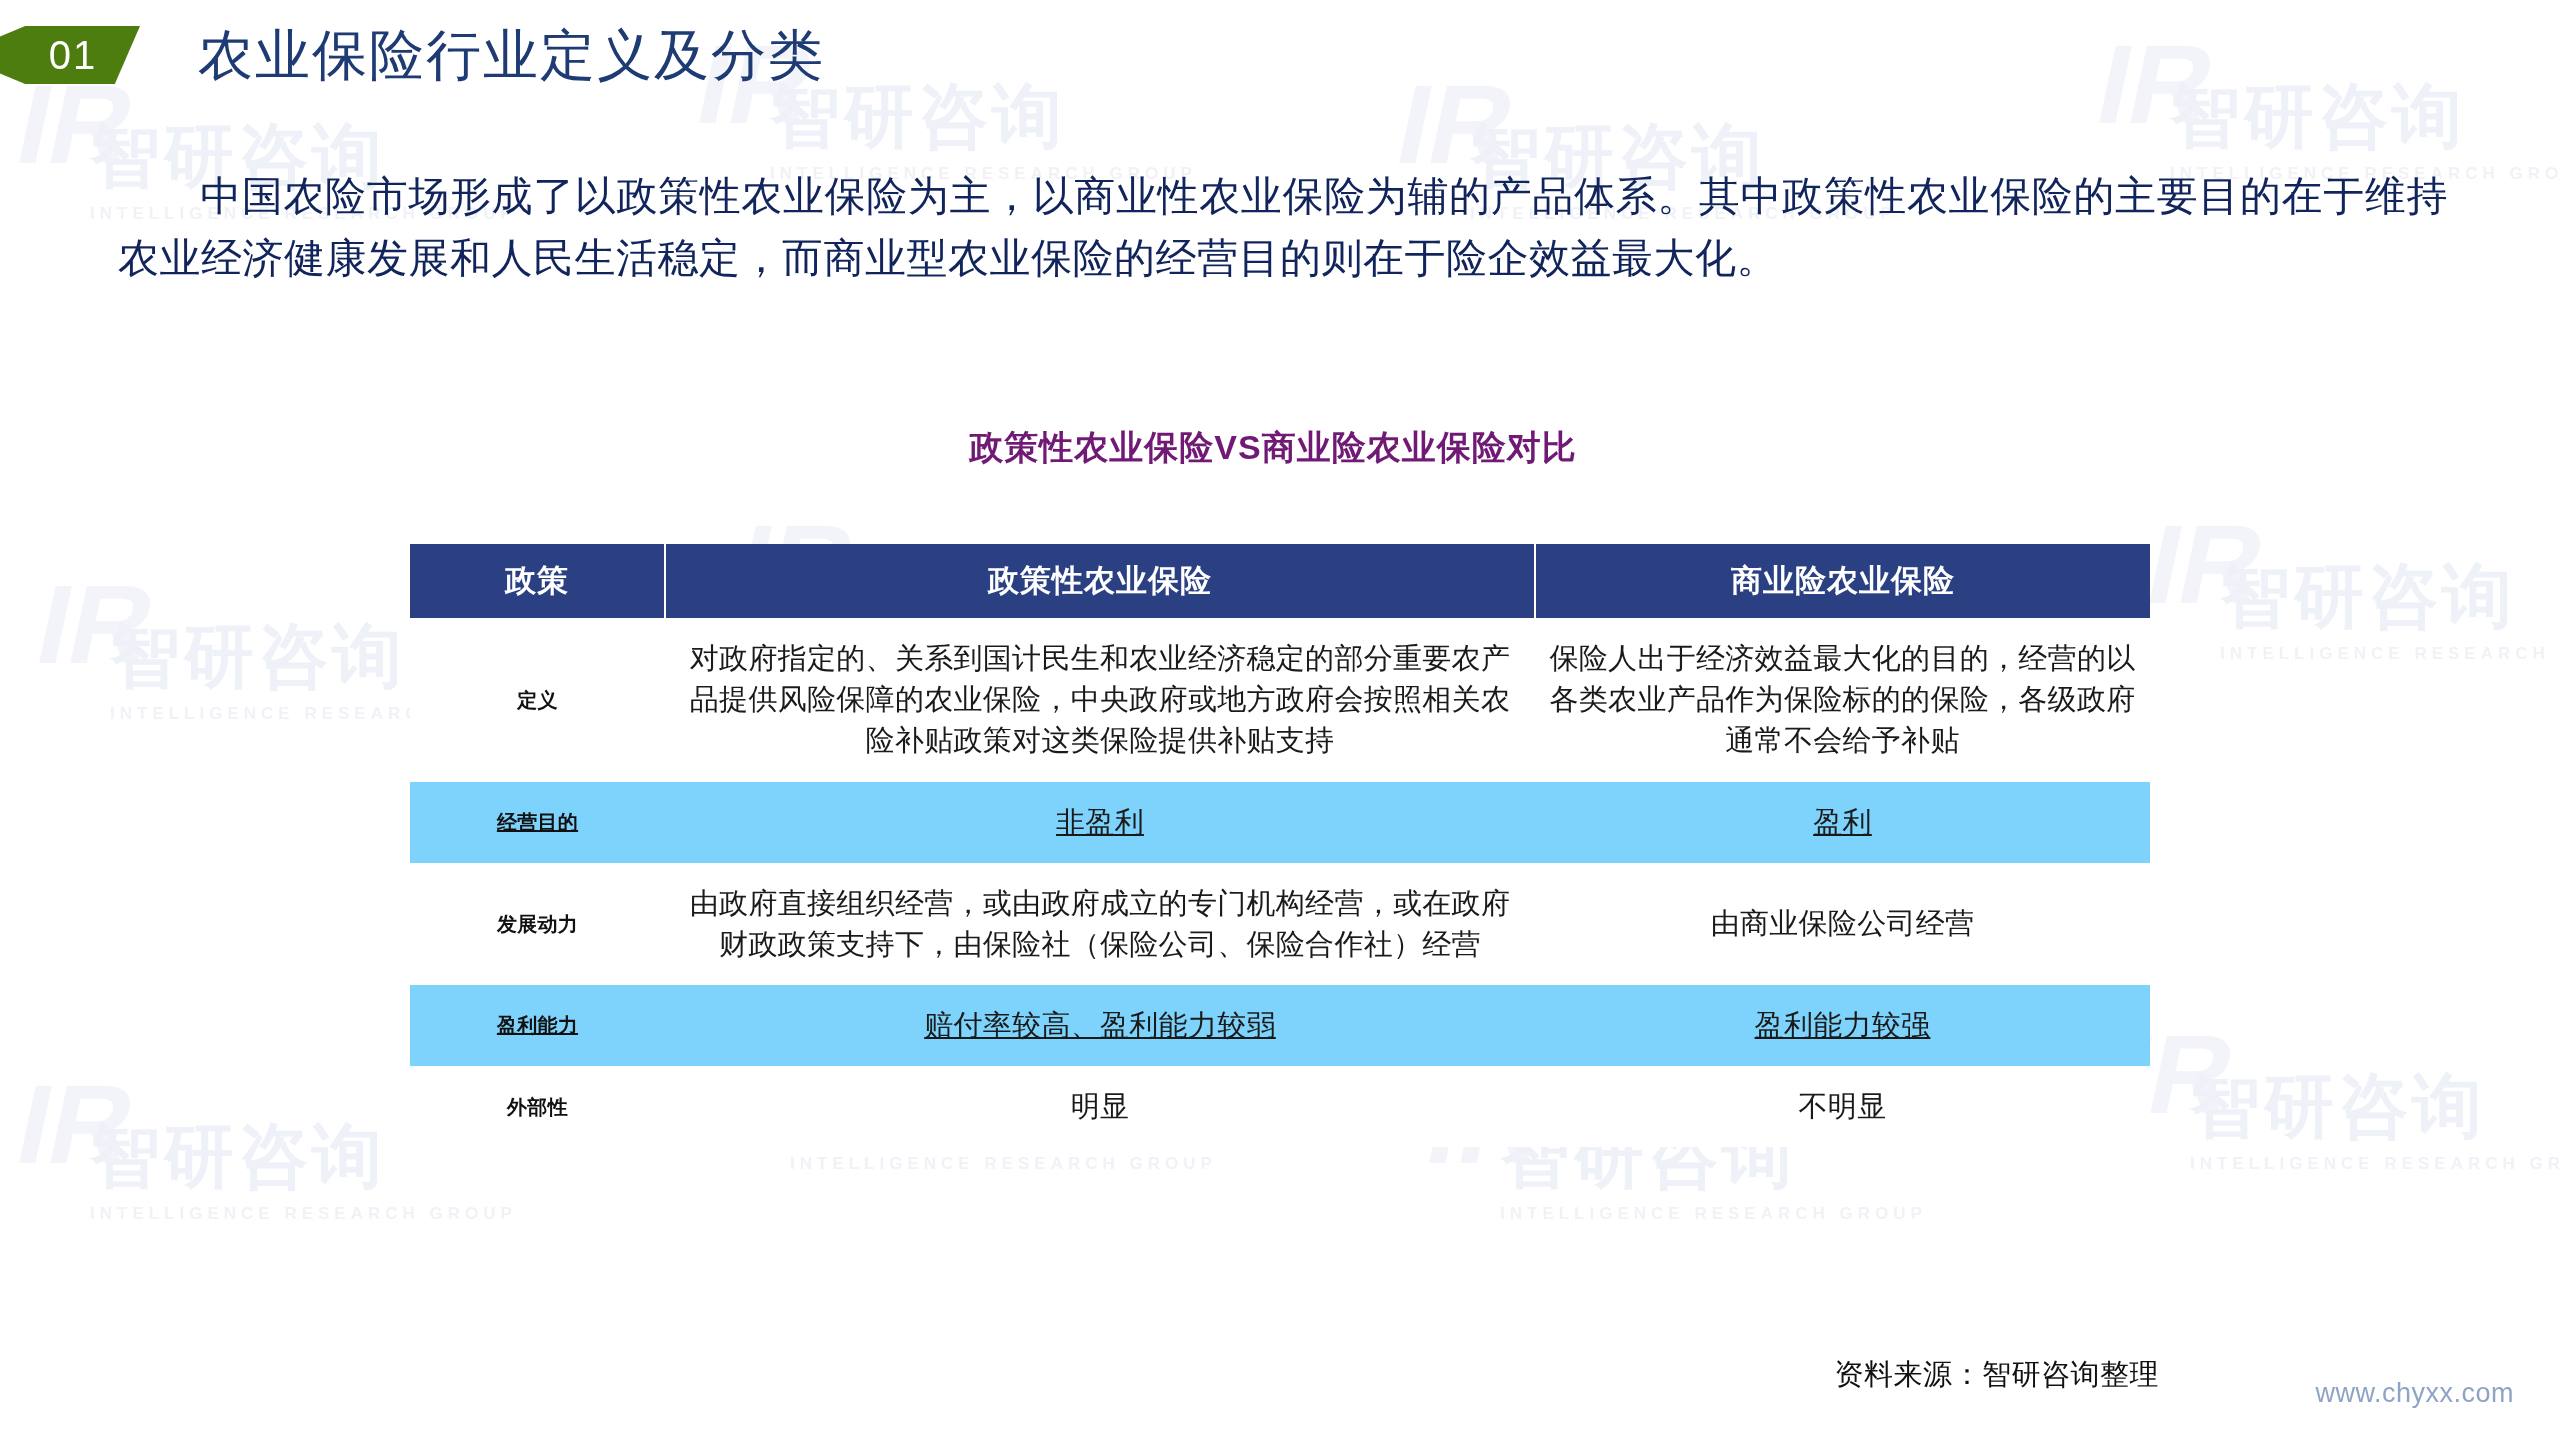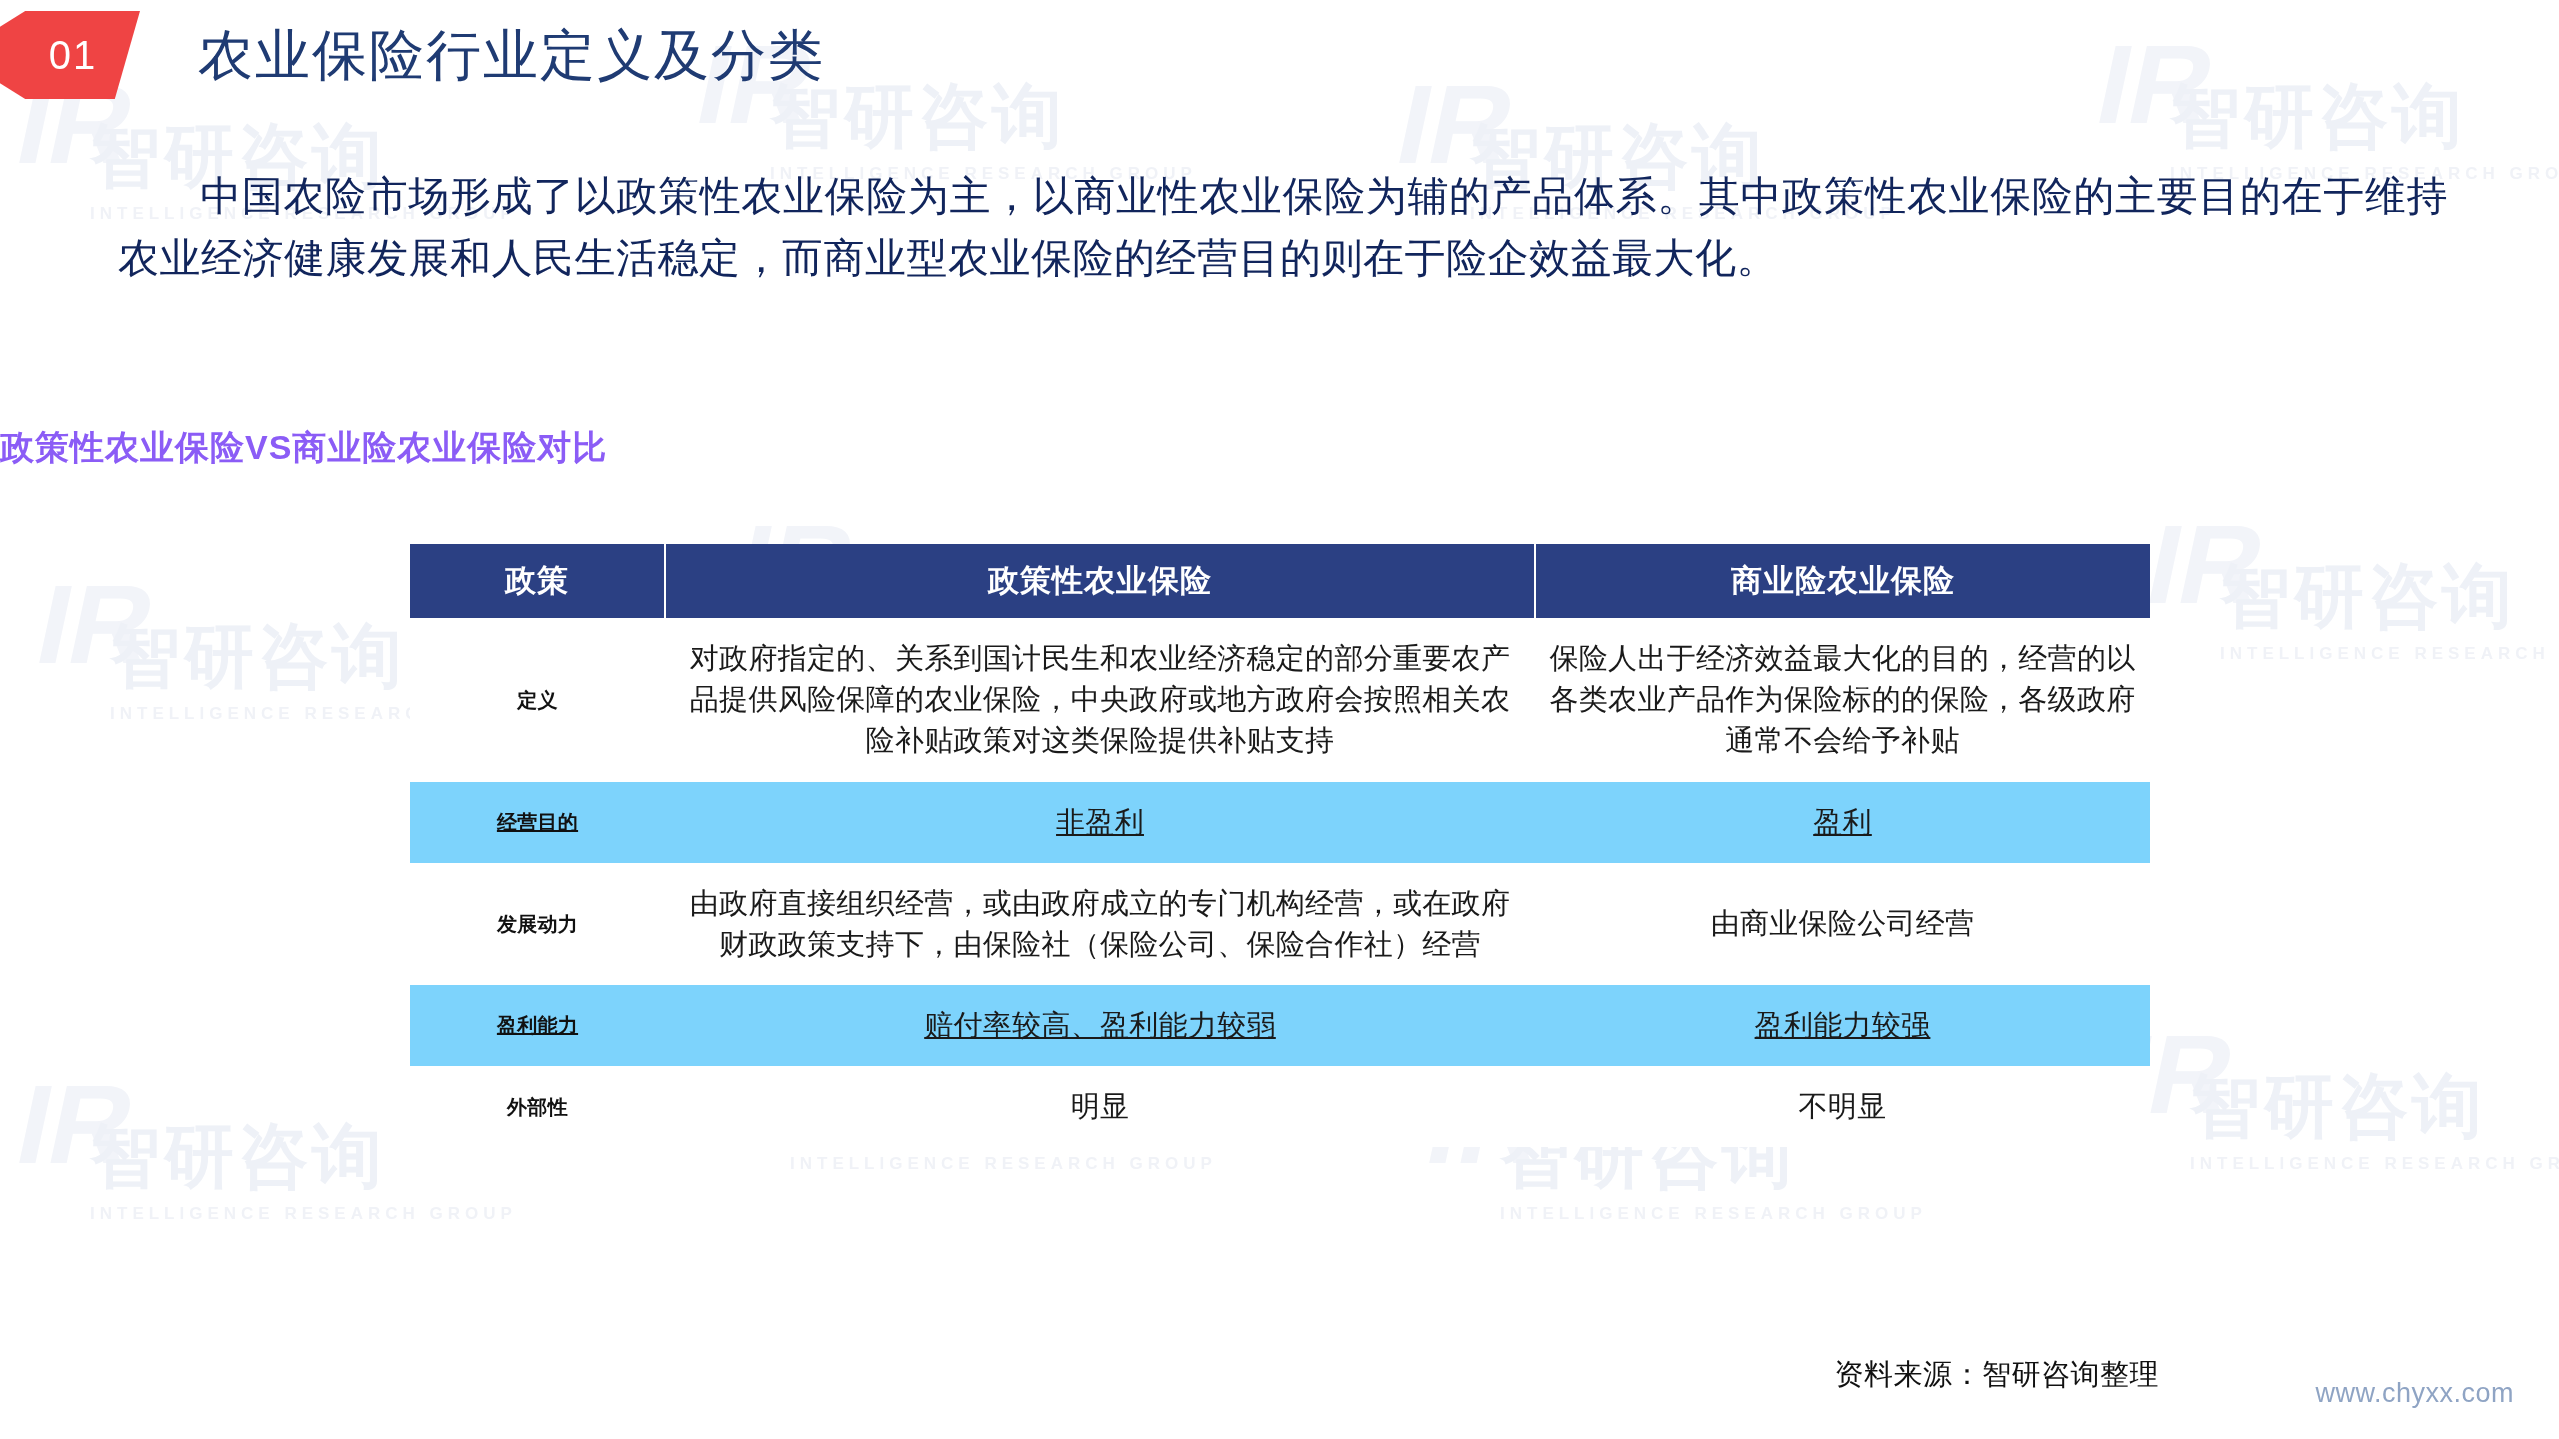--- a/index.html
+++ b/index.html
@@ -61,22 +61,22 @@
     position: absolute;
     left: 0;
     top: 14px;
     height: 82px;
     display: flex;
     align-items: center;
     z-index: 3;
   }
   .badge {
     width: 140px;
-    height: 88px;
-    background: #ef4444;
+    height: 58px;
+    background: #4d7c0f;
     color: #ffffff;
     display: flex;
     align-items: center;
     justify-content: center;
     font-size: 40px;
     font-weight: 400;
     letter-spacing: 2px;
     clip-path: polygon(0% 18%, 18% 0%, 100% 0%, 82% 100%, 18% 100%, 0% 82%);
     padding-left: 6px;
   }
@@ -103,23 +103,24 @@
     z-index: 3;
   }
   .para .indent { display: inline-block; width: 82px; }
 
   
   .table-title {
     position: absolute;
     left: 0;
     top: 425px;
     width: 2546px;
+    text-align: center;
     font-size: 34px;
     font-weight: 700;
-    color: #8b5cf6;
+    color: #701a75;
     letter-spacing: 1px;
     z-index: 3;
   }
 
   .table-wrap {
     position: absolute;
     left: 410px;
     top: 505px;
     width: 1740px;
     z-index: 3;

